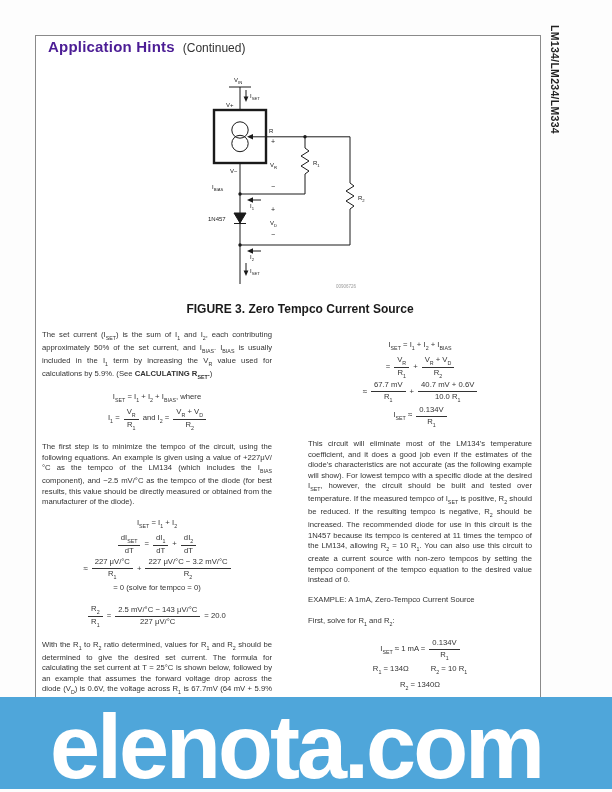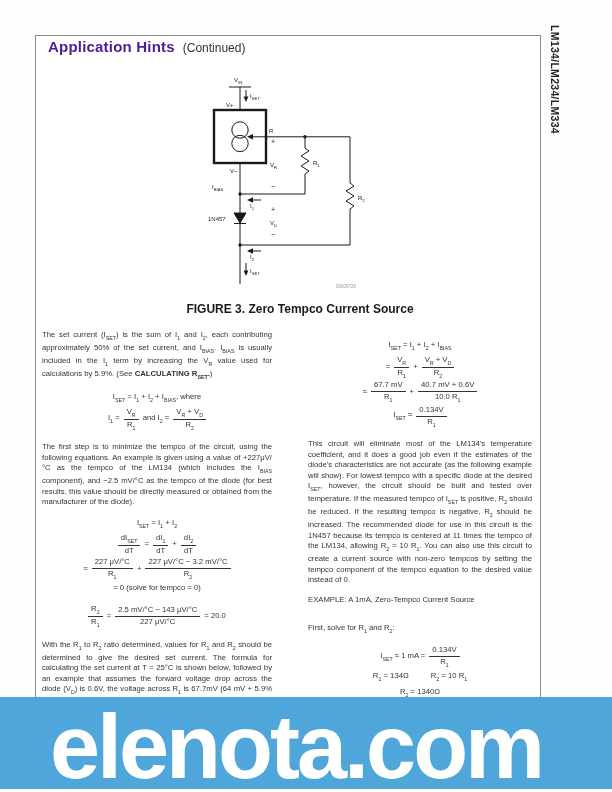--- a/index.html
+++ b/index.html
@@ -214,21 +214,21 @@
     </div>
     <div class="eqline">
       <span>I<sub>SET</sub> ≈</span>
       <span class="frac">
           <span class="num">0.134V</span>
           <span class="den">R<sub>1</sub></span>
         </span>
     </div>
   </div>
   <p>This circuit will eliminate most of the LM134's temperature coefficient, and it does a good job even if the estimates of the diode's characteristics are not accurate (as the following example will show). For lowest tempco with a specific diode at the desired I<sub>SET</sub>, however, the circuit should be built and tested over temperature. If the measured tempco of I<sub>SET</sub> is positive, R<sub>2</sub> should be reduced. If the resulting tempco is negative, R<sub>2</sub> should be increased. The recommended diode for use in this circuit is the 1N457 because its tempco is centered at 11 times the tempco of the LM134, allowing R<sub>2</sub> = 10 R<sub>1</sub>. You can also use this circuit to create a current source with non-zero tempcos by setting the tempco component of the tempco equation to the desired value instead of 0.</p>
-  <p style="margin-bottom:18px">EXAMPLE: A 1mA, Zero-Tempco Current Source</p>
+  <p style="margin-bottom:11px">EXAMPLE: A 1mA, Zero-Tempco Current Source</p>
   <p>First, solve for R<sub>1</sub> and R<sub>2</sub>:</p>
   <div class="eq">
     <div class="eqline">
       <span>I<sub>SET</sub> ≈ 1 mA =</span>
       <span class="frac">
           <span class="num">0.134V</span>
           <span class="den">R<sub>1</sub></span>
         </span>
     </div>
     <div class="eqline">

